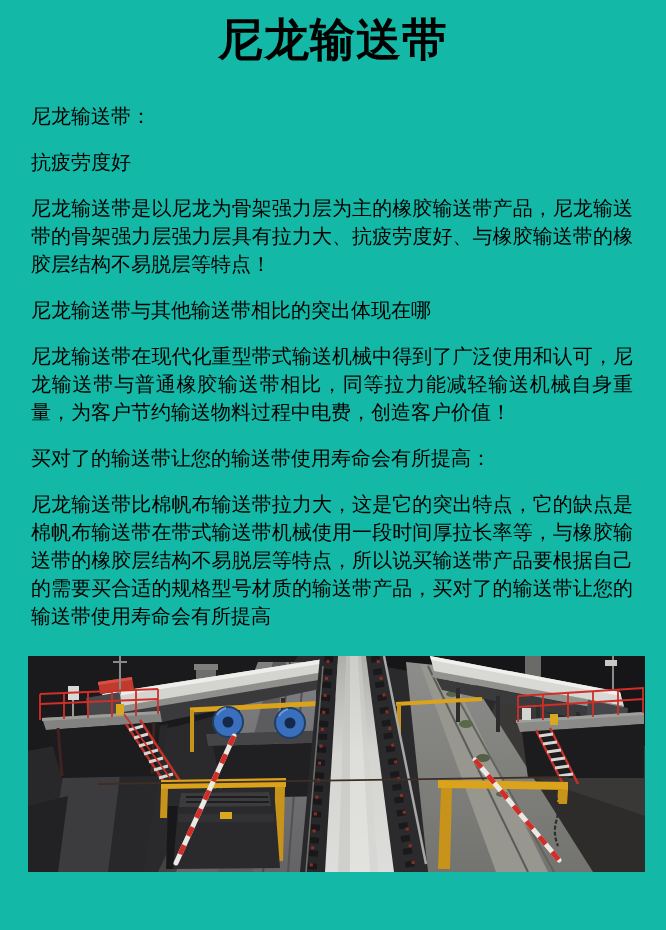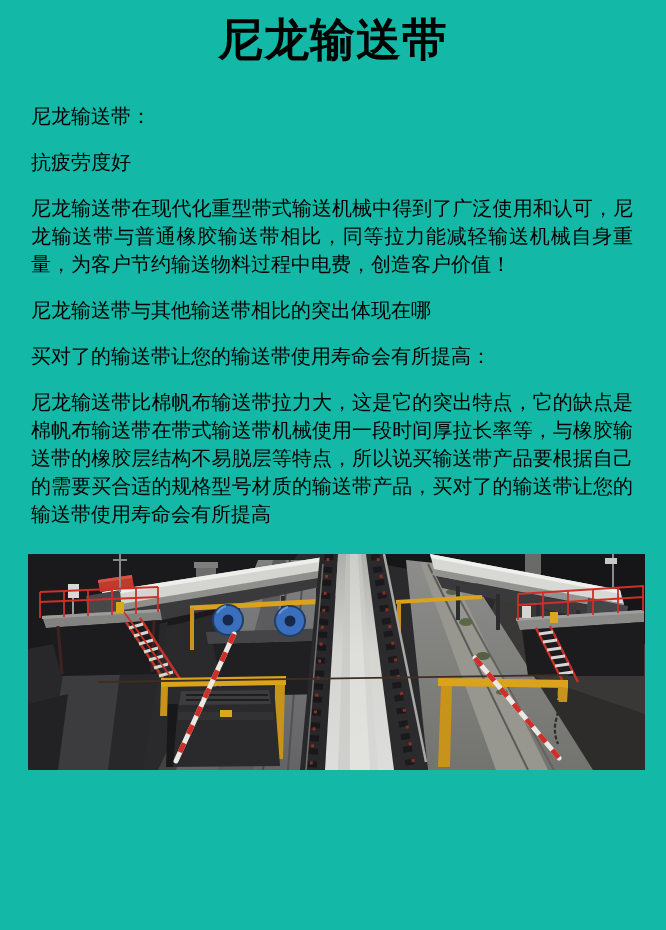--- a/index.html
+++ b/index.html
@@ -14,22 +14,23 @@
 </head>
 <body>
 
 <div class="page">
 
   <h1 class="title">尼龙输送带</h1>
 
   <div class="body-text">
     <p>尼龙输送带：</p>
     <p>抗疲劳度好</p>
+    <p>尼龙输送带是以尼龙为骨架强力层为主的橡胶输送带产品，尼龙输送带的骨架强力层强力层具有拉力大、抗疲劳度好、与橡胶输送带的橡胶层结构不易脱层等特点！</p>
+    <p>尼龙输送带与其他输送带相比的突出体现在哪</p>
     <p>尼龙输送带在现代化重型带式输送机械中得到了广泛使用和认可，尼龙输送带与普通橡胶输送带相比，同等拉力能减轻输送机械自身重量，为客户节约输送物料过程中电费，创造客户价值！</p>
-    <p>尼龙输送带与其他输送带相比的突出体现在哪</p>
     <p>买对了的输送带让您的输送带使用寿命会有所提高：</p>
     <p>尼龙输送带比棉帆布输送带拉力大，这是它的突出特点，它的缺点是棉帆布输送带在带式输送带机械使用一段时间厚拉长率等，与橡胶输送带的橡胶层结构不易脱层等特点，所以说买输送带产品要根据自己的需要买合适的规格型号材质的输送带产品，买对了的输送带让您的输送带使用寿命会有所提高</p>
   </div>
 
   <figure class="photo-figure">
     <svg viewBox="0 0 617 216" preserveAspectRatio="none" role="img">
       <defs>
         <linearGradient id="gBelt" x1="0" y1="0" x2="0" y2="1">
           <stop offset="0" stop-color="#aeafab"></stop>
           <stop offset="0.45" stop-color="#d4d4d0"></stop>

